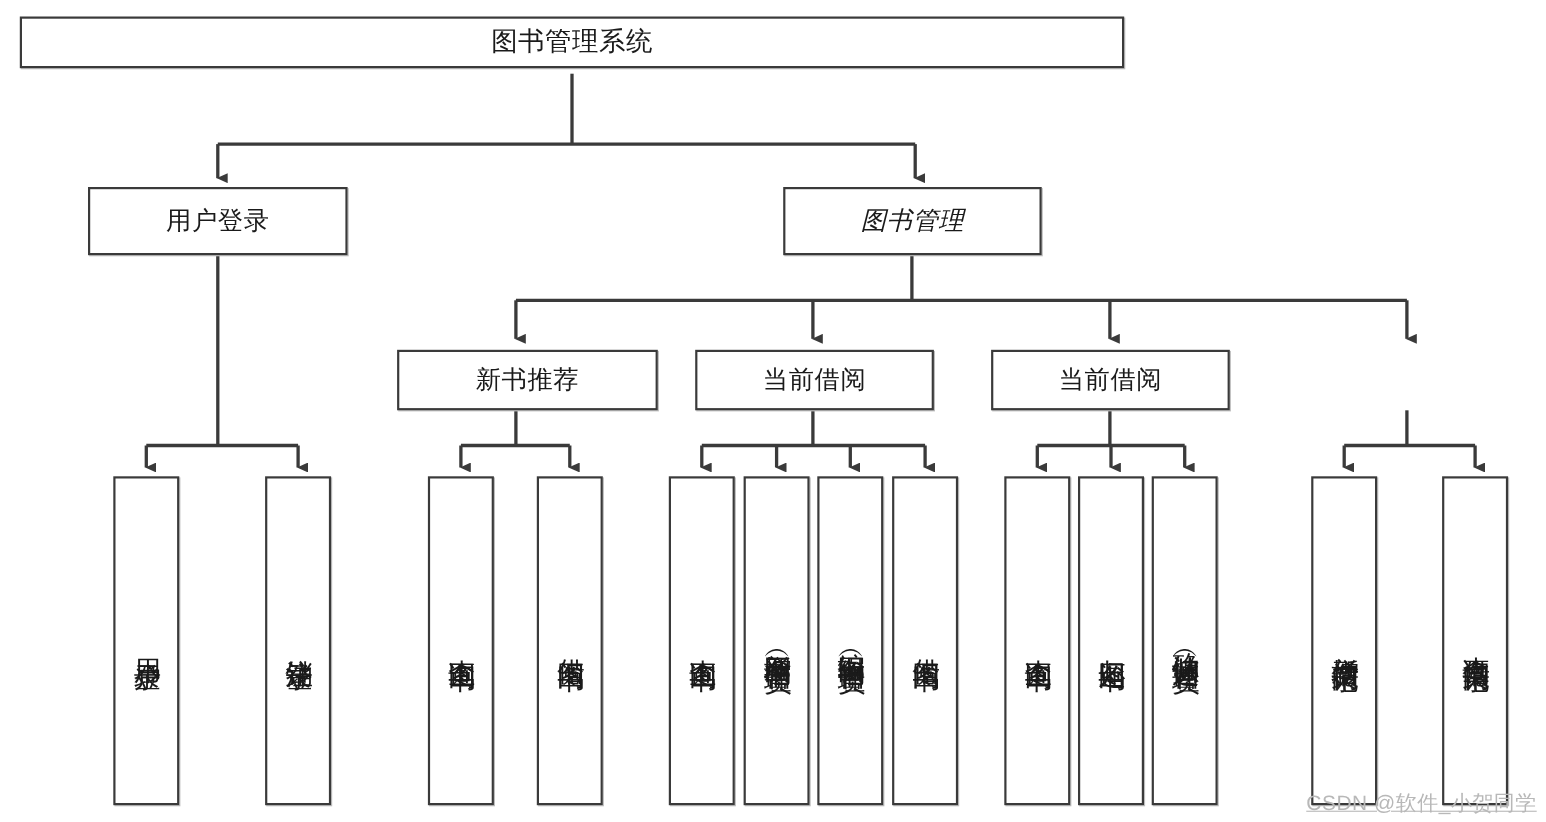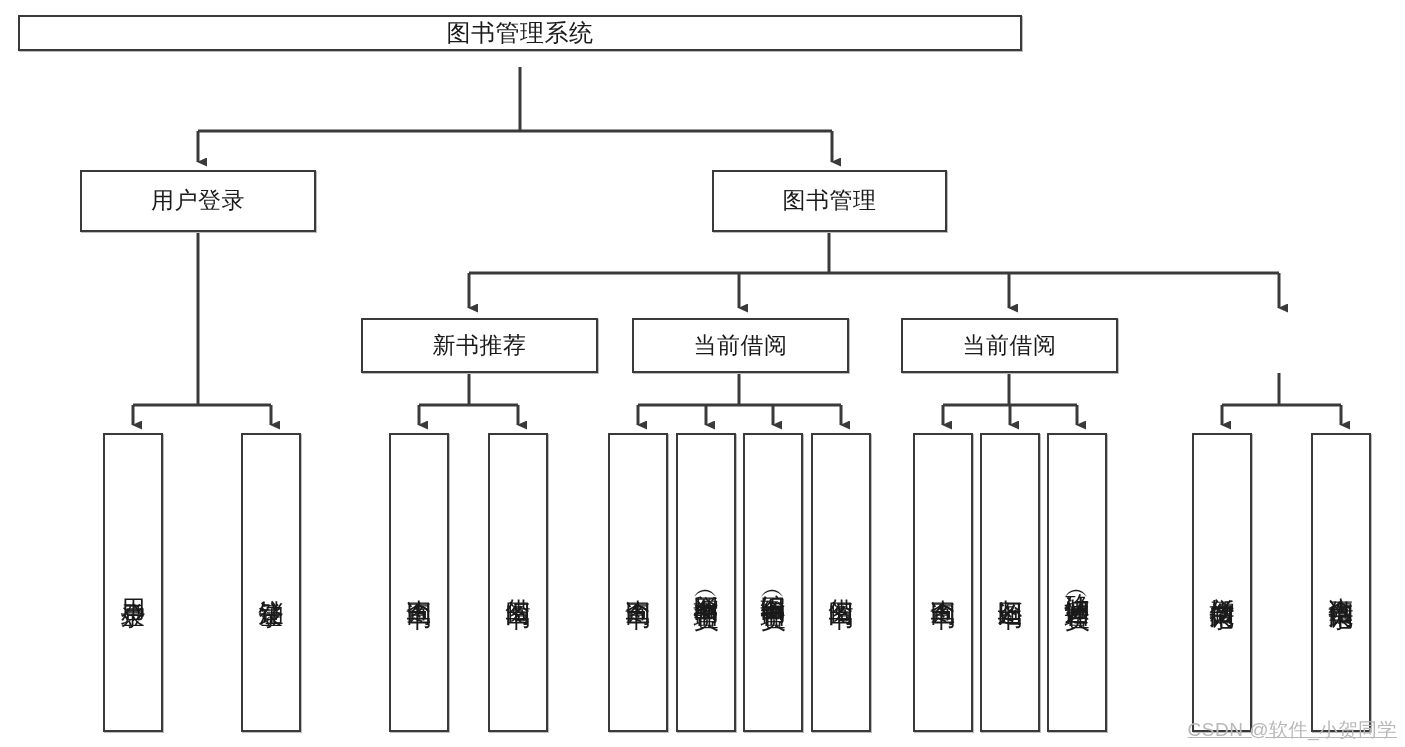--- a/index.html
+++ b/index.html
@@ -119,28 +119,28 @@
       <path d="M1010,405 L1010,425" marker-end="url(#arrow)"></path>
       <path d="M1077,405 L1077,425" marker-end="url(#arrow)"></path>
 
       <path d="M1279,373 L1279,405"></path>
       <path d="M1222,405 L1341,405"></path>
       <path d="M1222,405 L1222,425" marker-end="url(#arrow)"></path>
       <path d="M1341,405 L1341,425" marker-end="url(#arrow)"></path>
     </g>
   </svg>
 
-  <div class="node root horiz" style="left:18px; top:15px; width:1004px; height:36px;">
+  <div class="node root horiz" style="left:18px; top:15px; width:1004px; height:47px;">
     <span class="label">图书管理系统</span>
   </div>
 
   <div class="node horiz" style="left:80px; top:170px; width:236px; height:62px;">
     <span class="label">用户登录</span>
   </div>
-  <div class="node horiz" style="left:712px; top:170px; width:235px; height:62px;">
+  <div class="node horiz" style="left:712px; top:170px; width:235px; height:62px;font-style:italic;">
     <span class="label">图书管理</span>
   </div>
 
   <div class="node horiz" style="left:361px; top:318px; width:237px; height:55px;">
     <span class="label">新书推荐</span>
   </div>
   <div class="node horiz" style="left:632px; top:318px; width:217px; height:55px;">
     <span class="label">当前借阅</span>
   </div>
   <div class="node horiz" style="left:901px; top:318px; width:217px; height:55px;">

